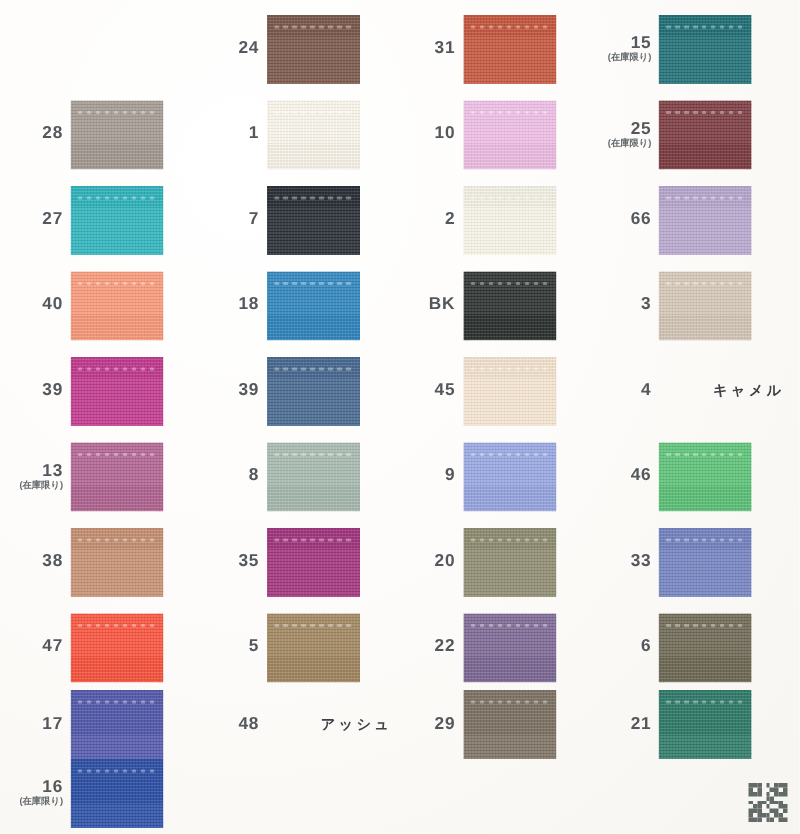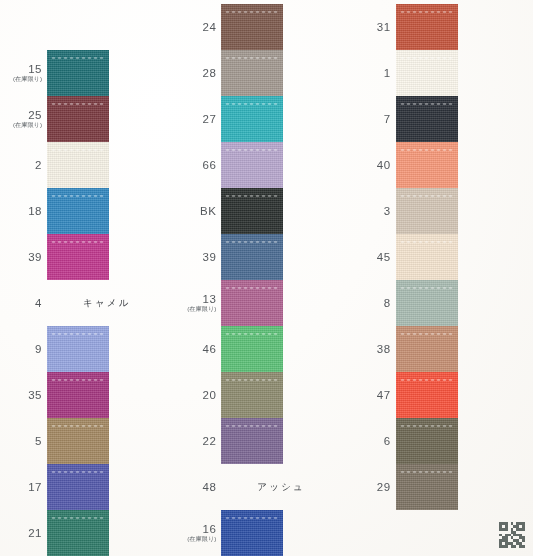--- a/index.html
+++ b/index.html
@@ -100,21 +100,21 @@
     grid-template-rows:repeat(9,1fr);
     opacity:.85;
   }
   #qr i{background:transparent;display:block;}
   #qr i.on{background:#4a5350;}
 </style>
 </head>
 <body>
 
 <div id="paper"></div>
-<div id="grid" style="grid-template-columns: repeat(3, 1fr); grid-template-rows: repeat(8, 1fr);">
+<div id="grid" style="grid-template-columns: repeat(4, 1fr); grid-template-rows: repeat(8, 1fr); font-weight: bold;">
     <div class="cell"></div>
     <div class="cell">
       <div class="lab">
         <span class="num">24</span>
       </div>
       <div class="sw" title="24">
         <div class="fab" style="background-color: rgb(125, 90, 77);"></div>
         <div class="seam"></div>
       </div>
     </div>
@@ -150,20 +150,29 @@
       <div class="lab">
         <span class="num">1</span>
       </div>
       <div class="sw" title="1">
         <div class="fab" style="background-color: rgb(251, 247, 236);"></div>
         <div class="seam"></div>
       </div>
     </div>
     <div class="cell">
       <div class="lab">
+        <span class="num">10</span>
+      </div>
+      <div class="sw" title="10">
+        <div class="fab" style="background-color: rgb(237, 189, 228);"></div>
+        <div class="seam"></div>
+      </div>
+    </div>
+    <div class="cell">
+      <div class="lab">
         <span class="num">25</span>
         <span class="sub">(在庫限り)</span>
       </div>
       <div class="sw" title="25">
         <div class="fab" style="background-color: rgb(122, 58, 64);"></div>
         <div class="seam"></div>
       </div>
     </div>
     <div class="cell">
       <div class="lab">
@@ -324,20 +333,29 @@
         <div class="fab" style="background-color: rgb(164, 55, 128);"></div>
         <div class="seam"></div>
       </div>
     </div>
     <div class="cell">
       <div class="lab">
         <span class="num">20</span>
       </div>
       <div class="sw" title="20">
         <div class="fab" style="background-color: rgb(141, 139, 111);"></div>
+        <div class="seam"></div>
+      </div>
+    </div>
+    <div class="cell">
+      <div class="lab">
+        <span class="num">33</span>
+      </div>
+      <div class="sw" title="33">
+        <div class="fab" style="background-color: rgb(115, 130, 192);"></div>
         <div class="seam"></div>
       </div>
     </div>
     <div class="cell">
       <div class="lab">
         <span class="num">47</span>
       </div>
       <div class="sw" title="47">
         <div class="fab" style="background-color: rgb(248, 82, 60);"></div>
         <div class="seam"></div>

